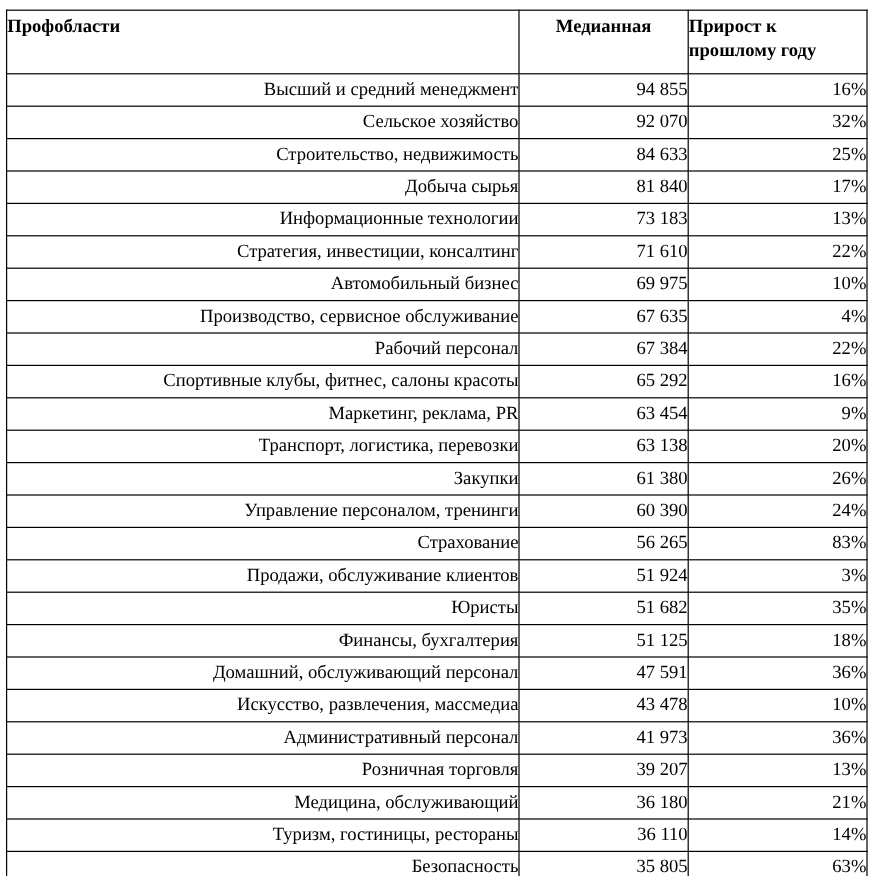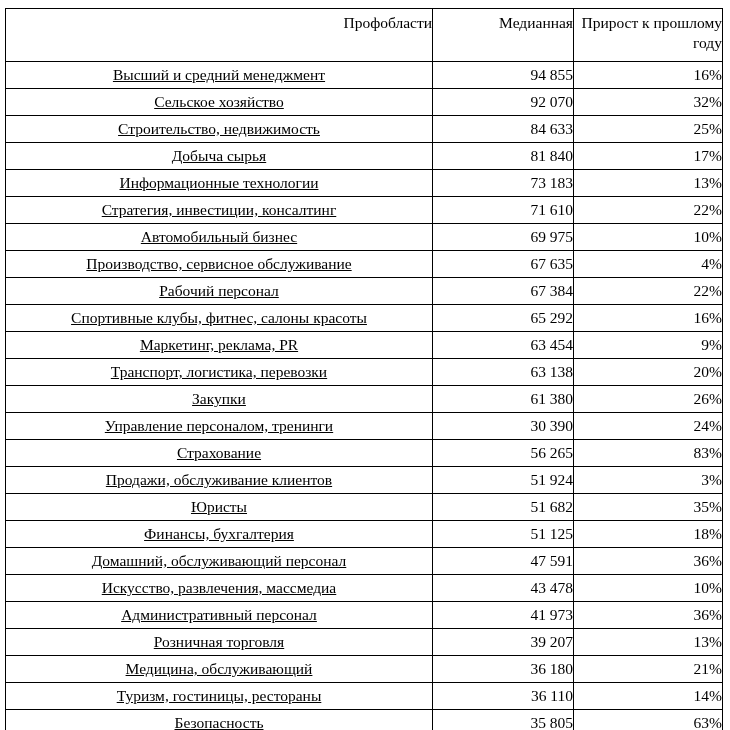--- a/index.html
+++ b/index.html
@@ -46,49 +46,47 @@
   table.salary-table td {
     border: 1px solid #000000;
     padding: 0;
     vertical-align: middle;
     font-size: 15.5px;
     line-height: 1.28;
   }
 
   
   table.salary-table thead th {
-    font-weight: normal;
+    font-weight: bold;
     height: 48px;
     vertical-align: top;
     padding-top: 4px;
-    text-align: right;
   }
   th.h-area {
     text-align: left;
     padding-left: 9px;
   }
   th.h-median {
     text-align: center;
   }
   th.h-growth {
     text-align: left;
     padding-left: 7px;
     margin-top: 12px;
   }
 
   
   table.salary-table tbody td {
     height: 26px;
   }
   td.c-area {
-    text-align: center;
+    text-align: right;
     padding-left: 9px;
     white-space: nowrap;
     overflow: hidden;
-    text-decoration: underline;
   }
   td.c-median {
     text-align: right;
     padding-right: 11px;
     white-space: nowrap;
   }
   td.c-growth {
     text-align: right;
     padding-left: 7px;
     white-space: nowrap;
@@ -173,21 +171,21 @@
             <td class="c-median">63 138</td>
             <td class="c-growth">20%</td>
           </tr>
           <tr>
             <td class="c-area">Закупки</td>
             <td class="c-median">61 380</td>
             <td class="c-growth">26%</td>
           </tr>
           <tr>
             <td class="c-area">Управление персоналом, тренинги</td>
-            <td class="c-median">30 390</td>
+            <td class="c-median">60 390</td>
             <td class="c-growth">24%</td>
           </tr>
           <tr>
             <td class="c-area">Страхование</td>
             <td class="c-median">56 265</td>
             <td class="c-growth">83%</td>
           </tr>
           <tr>
             <td class="c-area">Продажи, обслуживание клиентов</td>
             <td class="c-median">51 924</td>

